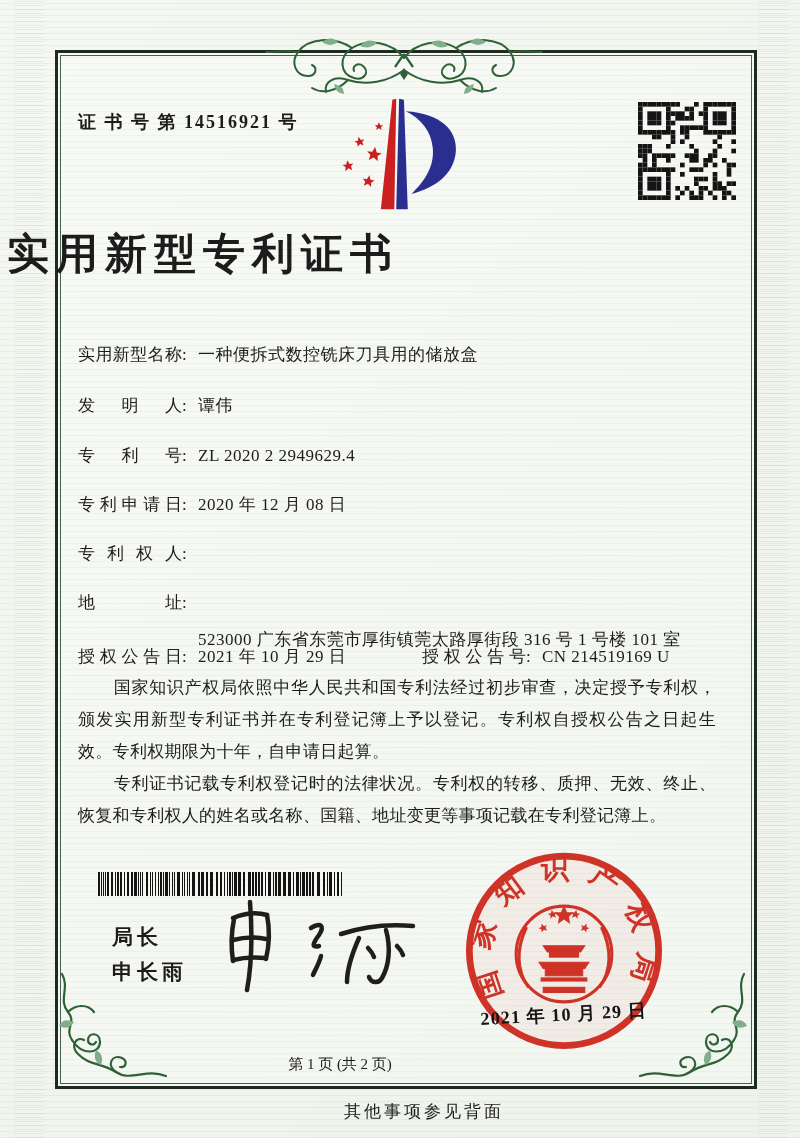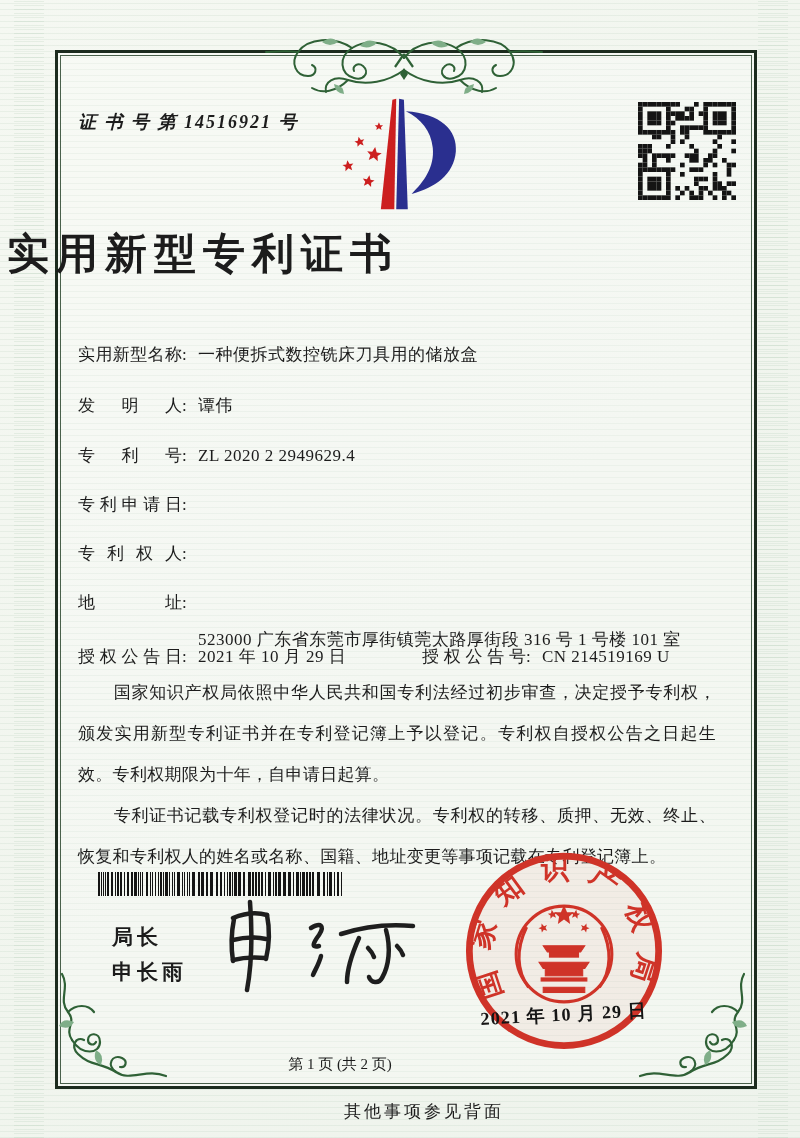--- a/index.html
+++ b/index.html
@@ -13,39 +13,39 @@
   .waveband{position:absolute;top:0;bottom:0;width:30px;pointer-events:none;
     background:repeating-linear-gradient(0deg, rgba(110,160,120,.22) 0 1px, rgba(0,0,0,0) 1px 4px);
     opacity:.55;}
   .waveband.left{left:14px;} .waveband.right{right:12px;}
 
   .frame{position:absolute;left:55px;top:50px;width:696px;height:1033px;
     border:3px solid #1c2b1e;background:rgba(255,255,255,.25);}
   .frame-inner{position:absolute;inset:2px;border:1px solid #49604b;}
 
   .cert-number{position:absolute;left:78px;top:110px;font-size:18px;font-weight:600;
-    letter-spacing:2px;white-space:nowrap;font-style:italic;}
+    letter-spacing:2px;white-space:nowrap;}
 
   .logo{position:absolute;left:322px;top:92px;}
   .qr{position:absolute;left:638px;top:102px;}
 
   .title{position:absolute;left:0;top:226px;width:100%;text-align:left;
     font-size:42px;font-weight:bold;letter-spacing:7px;padding-left:7px;box-sizing:border-box;}
 
   .fields{position:absolute;left:78px;top:342px;width:636px;font-size:17px;}
   .frow{position:absolute;left:0;right:0;display:flex;align-items:flex-start;line-height:25px;}
   .lbl{flex:0 0 104px;text-align:justify;text-align-last:justify;font-weight:500;}
   .colon{flex:0 0 16px;}
   .val{flex:1;letter-spacing:.5px;}
   .val.addr{max-width:486px;margin-top:37px;}
   .fgroup{display:flex;}
   .fgroup .val{flex:0 0 auto;}
 
   .bodytext{position:absolute;left:78px;top:672px;width:638px;font-size:17px;
-    line-height:41px;text-align:justify;}
+    line-height:32px;text-align:justify;}
   .bodytext p{margin:0;text-indent:2.1em;letter-spacing:.3px;}
 
   .barcode{position:absolute;left:98px;top:872px;}
   .signer{position:absolute;left:112px;top:920px;font-size:21px;font-weight:bold;
     letter-spacing:4px;line-height:35px;}
   .signature{position:absolute;left:205px;top:888px;}
   .seal{position:absolute;left:460px;top:850px;}
 
   .page-info{position:absolute;left:250px;top:1055px;width:180px;text-align:center;font-size:15px;}
   .back-note{position:absolute;left:298px;top:1100px;font-size:17px;letter-spacing:3px;margin-left:46px;}
@@ -349,20 +349,21 @@
     <span class="val">谭伟</span>
   </div>
   <div class="frow" style="top:101px">
     <span class="lbl">专利号</span>
     <span class="colon">:</span>
     <span class="val">ZL 2020 2 2949629.4</span>
   </div>
   <div class="frow" style="top:150px">
     <span class="lbl">专利申请日</span>
     <span class="colon">:</span>
+    <span class="val">2020 年 12 月 08 日</span>
   </div>
   <div class="frow" style="top:199px">
     <span class="lbl">专利权人</span>
     <span class="colon">:</span>
   </div>
   <div class="frow" style="top:248px">
     <span class="lbl">地址</span>
     <span class="colon">:</span>
     <span class="val addr">523000 广东省东莞市厚街镇莞太路厚街段 316 号 1 号楼 101 室</span>
   </div>

